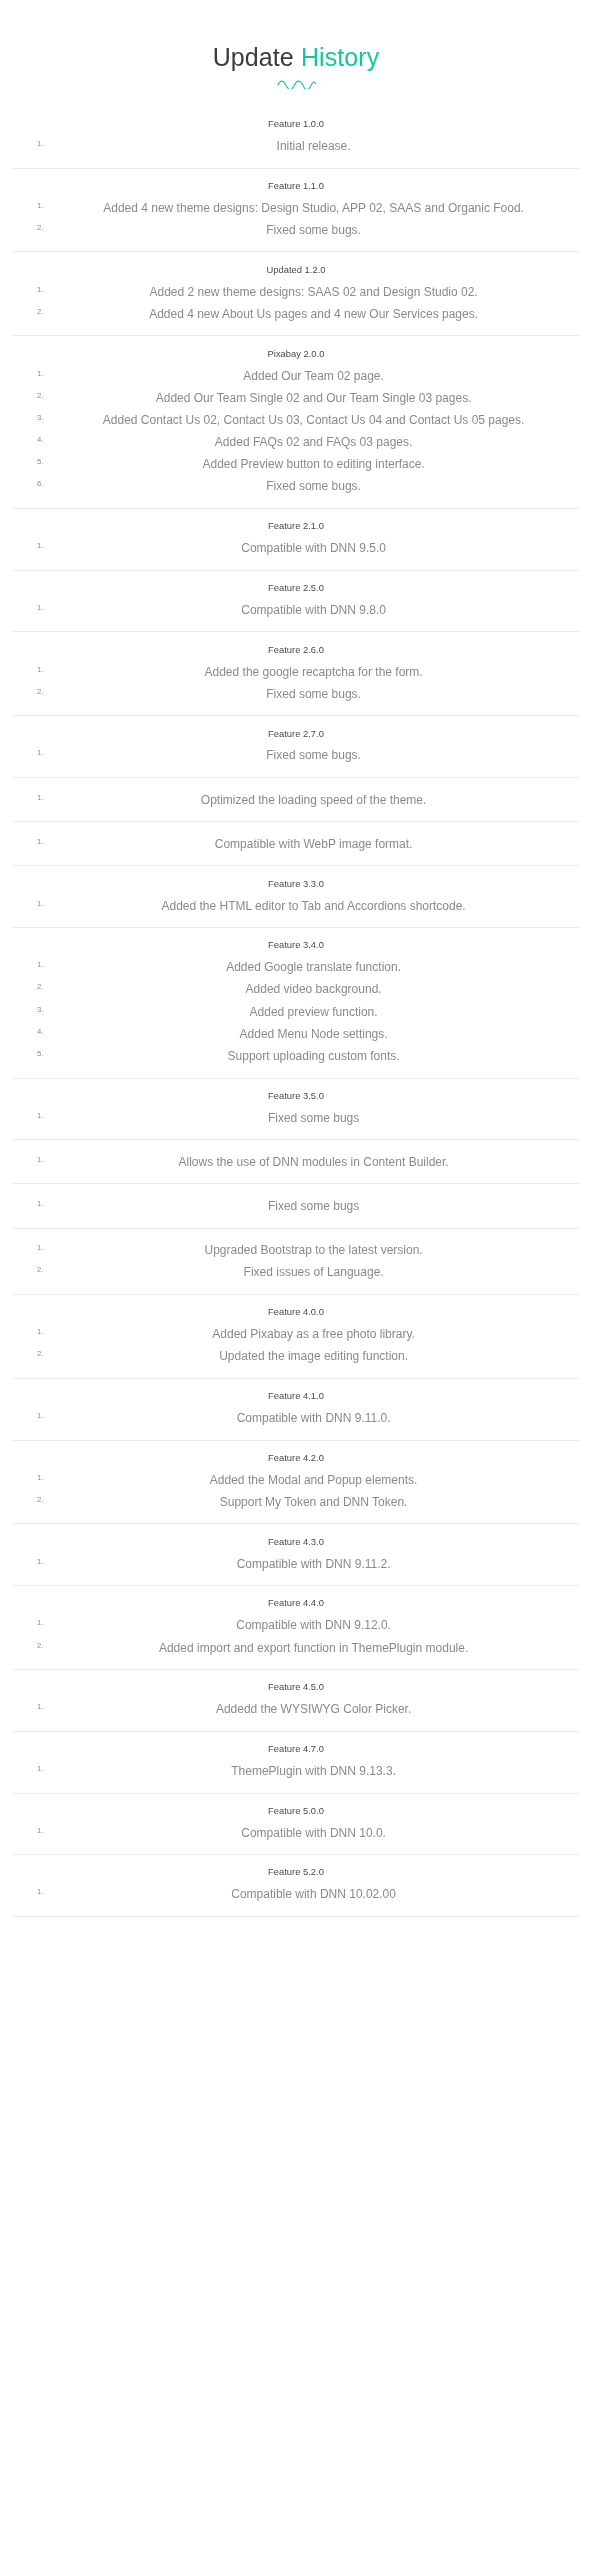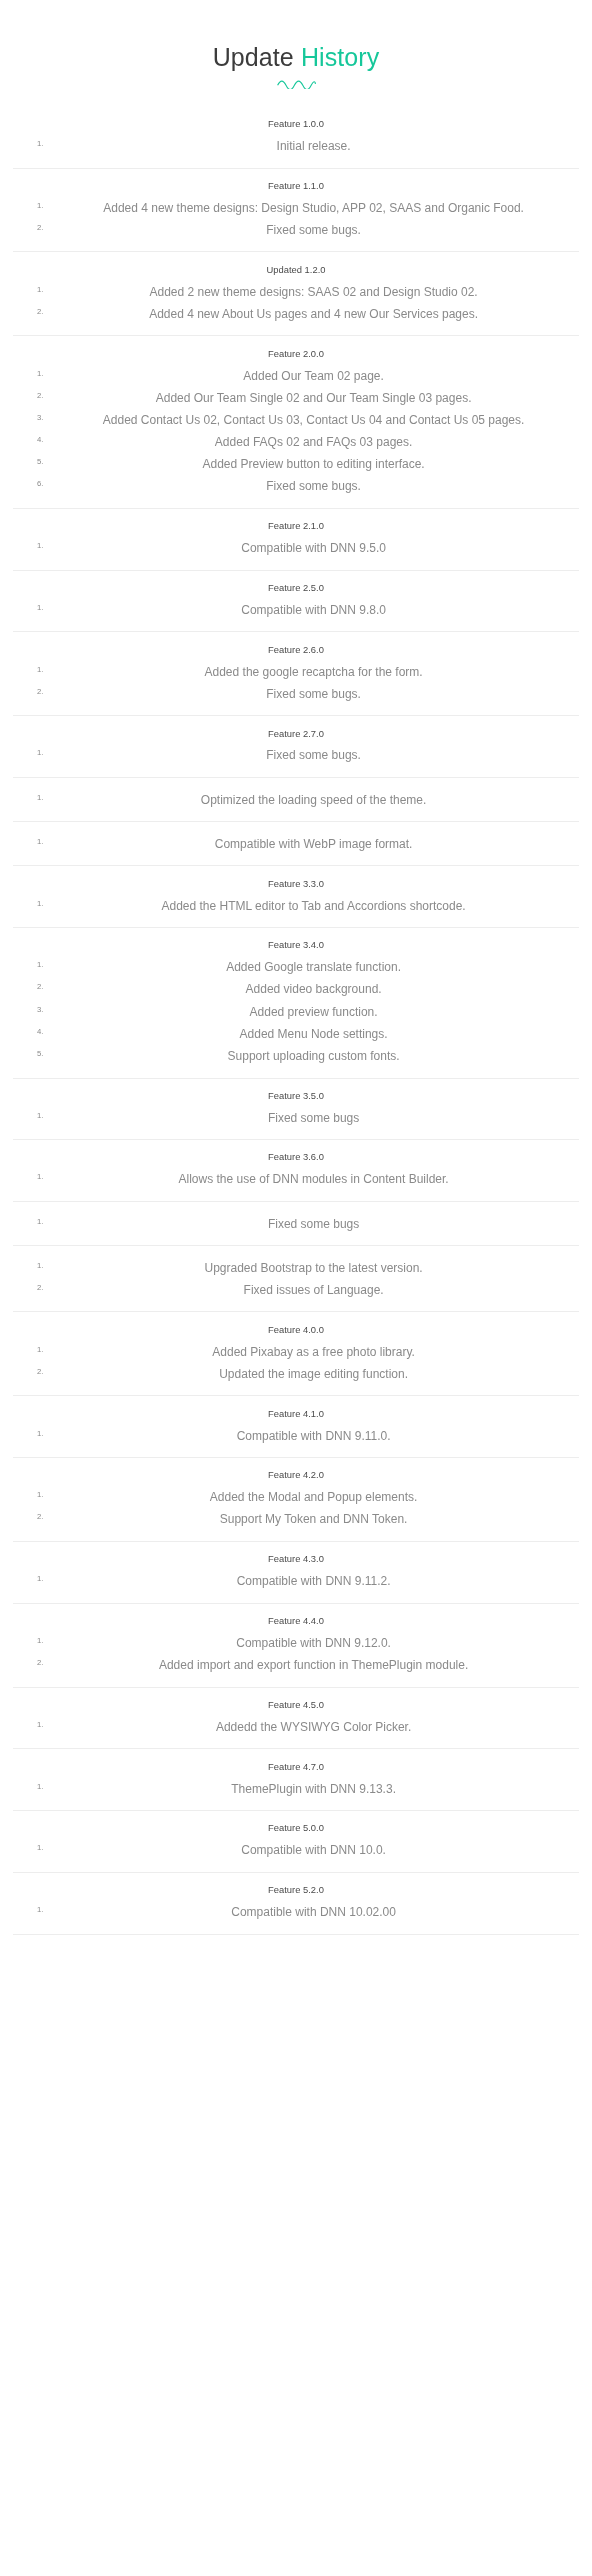--- a/index.html
+++ b/index.html
@@ -110,21 +110,21 @@
         </ol>
       </div>
       <div class="release">
         <div class="release-title">Updated 1.2.0</div>
         <ol class="items">
           <li>Added 2 new theme designs: SAAS 02 and Design Studio 02.</li>
           <li>Added 4 new About Us pages and 4 new Our Services pages.</li>
         </ol>
       </div>
       <div class="release">
-        <div class="release-title">Feature 2.0.0</div>
+        <div class="release-title">Pixabay 2.0.0</div>
         <ol class="items">
           <li>Added Our Team 02 page.</li>
           <li>Added Our Team Single 02 and Our Team Single 03 pages.</li>
           <li>Added Contact Us 02, Contact Us 03, Contact Us 04 and Contact Us 05 pages.</li>
           <li>Added FAQs 02 and FAQs 03 pages.</li>
           <li>Added Preview button to editing interface.</li>
           <li>Fixed some bugs.</li>
         </ol>
       </div>
       <div class="release">
@@ -178,21 +178,20 @@
           <li>Support uploading custom fonts.</li>
         </ol>
       </div>
       <div class="release">
         <div class="release-title">Feature 3.5.0</div>
         <ol class="items">
           <li>Fixed some bugs</li>
         </ol>
       </div>
       <div class="release">
-        <div class="release-title">Feature 3.6.0</div>
         <ol class="items">
           <li>Allows the use of DNN modules in Content Builder.</li>
         </ol>
       </div>
       <div class="release">
         <ol class="items">
           <li>Fixed some bugs</li>
         </ol>
       </div>
       <div class="release">

